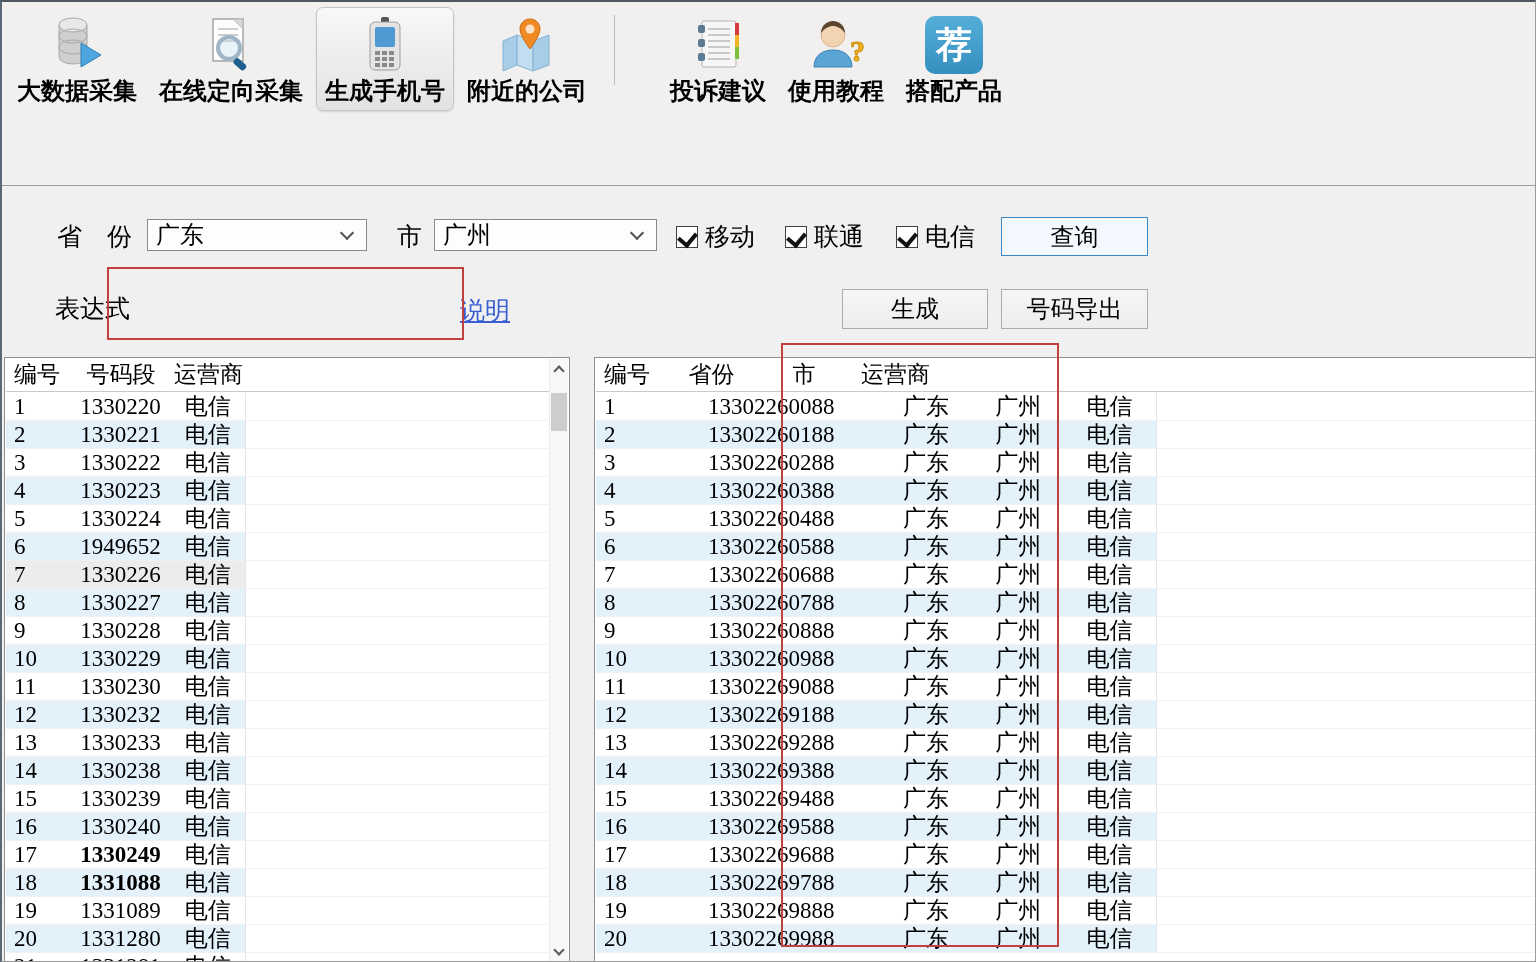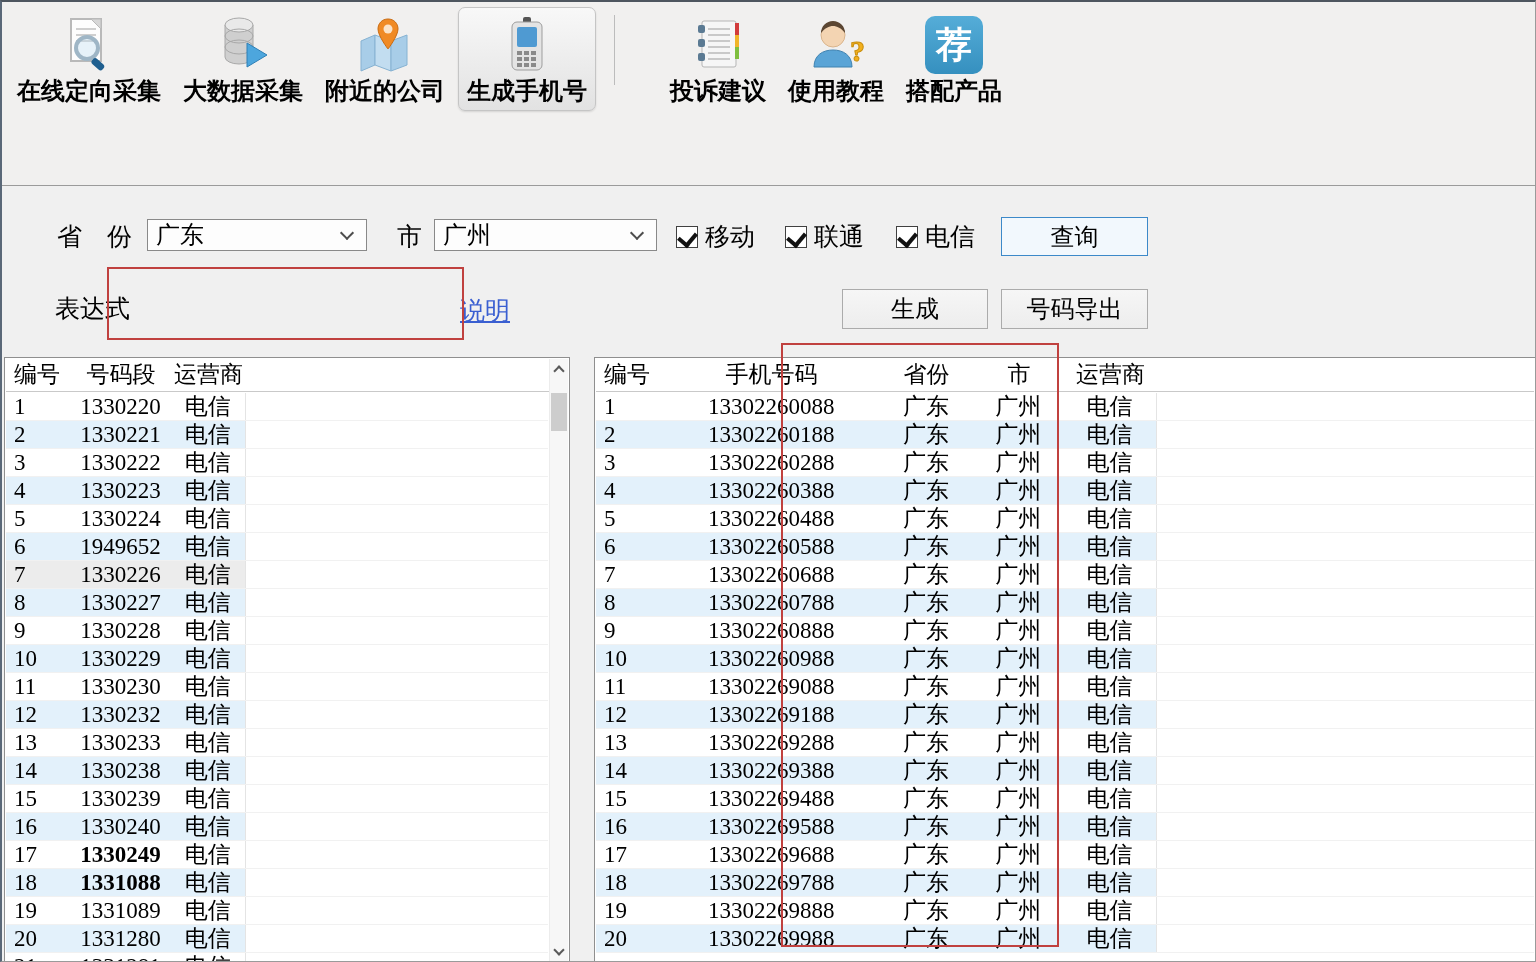--- a/index.html
+++ b/index.html
@@ -68,58 +68,45 @@
 </head>
 <body>
 
 <div class="window">
 
   <div class="toolbar">
 
     <div class="tool-item">
       <span class="ticon">
         <svg width="60" height="60" viewBox="0 0 60 60">
+          <path d="M12 10 v32 a14 7 0 0 0 28 0 v-32 z" fill="#cfcfcf" stroke="#a8a8a8"></path>
+          <ellipse cx="26" cy="10" rx="14" ry="7" fill="#e9e9e9" stroke="#a8a8a8"></ellipse>
+          <ellipse cx="26" cy="21" rx="14" ry="7" fill="none" stroke="#a8a8a8"></ellipse>
+          <ellipse cx="26" cy="32" rx="14" ry="7" fill="none" stroke="#a8a8a8"></ellipse>
+          <polygon points="34,28 54,40 34,52" fill="#4da6dd" stroke="#2f7fb5"></polygon>
+        </svg>
+      </span>
+      <span class="tool-label">大数据采集</span>
+    </div>
+
+    <div class="tool-item">
+      <span class="ticon">
+        <svg width="60" height="60" viewBox="0 0 60 60">
           <rect x="12" y="4" width="30" height="42" fill="#fdfdfd" stroke="#b9b9b9" stroke-width="2"></rect>
           <polygon points="42,4 42,14 32,4" fill="#d7d7d7" stroke="#b9b9b9"></polygon>
           <line x1="17" y1="14" x2="37" y2="14" stroke="#cfcfcf" stroke-width="2"></line>
           <line x1="17" y1="20" x2="37" y2="20" stroke="#cfcfcf" stroke-width="2"></line>
           <line x1="17" y1="26" x2="37" y2="26" stroke="#cfcfcf" stroke-width="2"></line>
           <circle cx="28" cy="33" r="11" fill="rgba(190,220,240,.35)" stroke="#9fb6c6" stroke-width="4"></circle>
           <rect x="36" y="42" width="14" height="7" rx="3" transform="rotate(42 36 42)" fill="#1f5f8f"></rect>
         </svg>
       </span>
       <span class="tool-label">在线定向采集</span>
     </div>
 
-    <div class="tool-item">
-      <span class="ticon">
-        <svg width="60" height="60" viewBox="0 0 60 60">
-          <path d="M12 10 v32 a14 7 0 0 0 28 0 v-32 z" fill="#cfcfcf" stroke="#a8a8a8"></path>
-          <ellipse cx="26" cy="10" rx="14" ry="7" fill="#e9e9e9" stroke="#a8a8a8"></ellipse>
-          <ellipse cx="26" cy="21" rx="14" ry="7" fill="none" stroke="#a8a8a8"></ellipse>
-          <ellipse cx="26" cy="32" rx="14" ry="7" fill="none" stroke="#a8a8a8"></ellipse>
-          <polygon points="34,28 54,40 34,52" fill="#4da6dd" stroke="#2f7fb5"></polygon>
-        </svg>
-      </span>
-      <span class="tool-label">大数据采集</span>
-    </div>
-
-
-    <div class="tool-item">
-      <span class="ticon">
-        <svg width="60" height="60" viewBox="0 0 60 60">
-          <polygon points="6,26 20,20 20,50 6,56" fill="#a8cde8" stroke="#86b2d2"></polygon>
-          <polygon points="20,20 36,26 36,56 20,50" fill="#c2ddf0" stroke="#86b2d2"></polygon>
-          <polygon points="36,26 52,20 52,50 36,56" fill="#a8cde8" stroke="#86b2d2"></polygon>
-          <path d="M33 4 c-6 0 -10 4.5 -10 10 c0 7 10 20 10 20 s10 -13 10 -20 c0 -5.5 -4 -10 -10 -10 z" fill="#f08a24" stroke="#c96b12"></path>
-          <circle cx="33" cy="14" r="4.5" fill="#fbe3c8"></circle>
-        </svg>
-      </span>
-      <span class="tool-label">附近的公司</span>
-    </div>
 
     <div class="tool-item selected">
       <span class="ticon">
         <svg width="60" height="60" viewBox="0 0 60 60">
           <rect x="26" y="2" width="8" height="8" rx="2" fill="#555"></rect>
           <rect x="15" y="7" width="30" height="48" rx="5" fill="#e4e4e4" stroke="#9d9d9d"></rect>
           <rect x="20" y="12" width="20" height="20" rx="2" fill="#4f9ad2"></rect>
           <g fill="#8a8a8a">
             <rect x="20" y="36" width="5" height="4"></rect>
               <rect x="27" y="36" width="5" height="4"></rect>
@@ -127,20 +114,33 @@
             <rect x="20" y="42" width="5" height="4"></rect>
               <rect x="27" y="42" width="5" height="4"></rect>
               <rect x="34" y="42" width="5" height="4"></rect>
             <rect x="20" y="48" width="5" height="4"></rect>
               <rect x="27" y="48" width="5" height="4"></rect>
               <rect x="34" y="48" width="5" height="4"></rect>
           </g>
         </svg>
       </span>
       <span class="tool-label">生成手机号</span>
+    </div>
+
+    <div class="tool-item">
+      <span class="ticon">
+        <svg width="60" height="60" viewBox="0 0 60 60">
+          <polygon points="6,26 20,20 20,50 6,56" fill="#a8cde8" stroke="#86b2d2"></polygon>
+          <polygon points="20,20 36,26 36,56 20,50" fill="#c2ddf0" stroke="#86b2d2"></polygon>
+          <polygon points="36,26 52,20 52,50 36,56" fill="#a8cde8" stroke="#86b2d2"></polygon>
+          <path d="M33 4 c-6 0 -10 4.5 -10 10 c0 7 10 20 10 20 s10 -13 10 -20 c0 -5.5 -4 -10 -10 -10 z" fill="#f08a24" stroke="#c96b12"></path>
+          <circle cx="33" cy="14" r="4.5" fill="#fbe3c8"></circle>
+        </svg>
+      </span>
+      <span class="tool-label">附近的公司</span>
     </div>
 
     <div class="tool-sep"></div>
 
     <div class="tool-item grp-gap">
       <span class="ticon">
         <svg width="60" height="60" viewBox="0 0 60 60">
           <rect x="14" y="6" width="34" height="46" rx="2" fill="#f6f6f6" stroke="#b5b5b5"></rect>
           <g stroke="#c9c9c9" stroke-width="2">
             <line x1="20" y1="14" x2="42" y2="14"></line>
@@ -373,21 +373,20 @@
       <span class="sthumb"></span>
       <span class="sarrow down">
           <span class="chev"></span>
         </span>
     </div>
   </div>
 
   <div class="dtable" style="left:592px;top:355px;width:942px;height:606px;">
     <div class="thead">
         <div class="hcell al" style="width: 68px;">编号</div>
-        <div class="hcell" style="width: 215px;">手机号码</div>
         <div class="hcell" style="width: 95px;">省份</div>
         <div class="hcell" style="width: 90px;">市</div>
         <div class="hcell" style="width: 93px;">运营商</div>
       </div>
     <div class="tbody" style="right:1px;">
         <div class="trow">
           <div class="stripe" style="width: 561px; background: rgb(255, 255, 255);">
             <div class="tcell al" style="width: 68px;">1</div>
             <div class="tcell" style="width: 215px;">13302260088</div>
             <div class="tcell" style="width: 95px;">广东</div>

